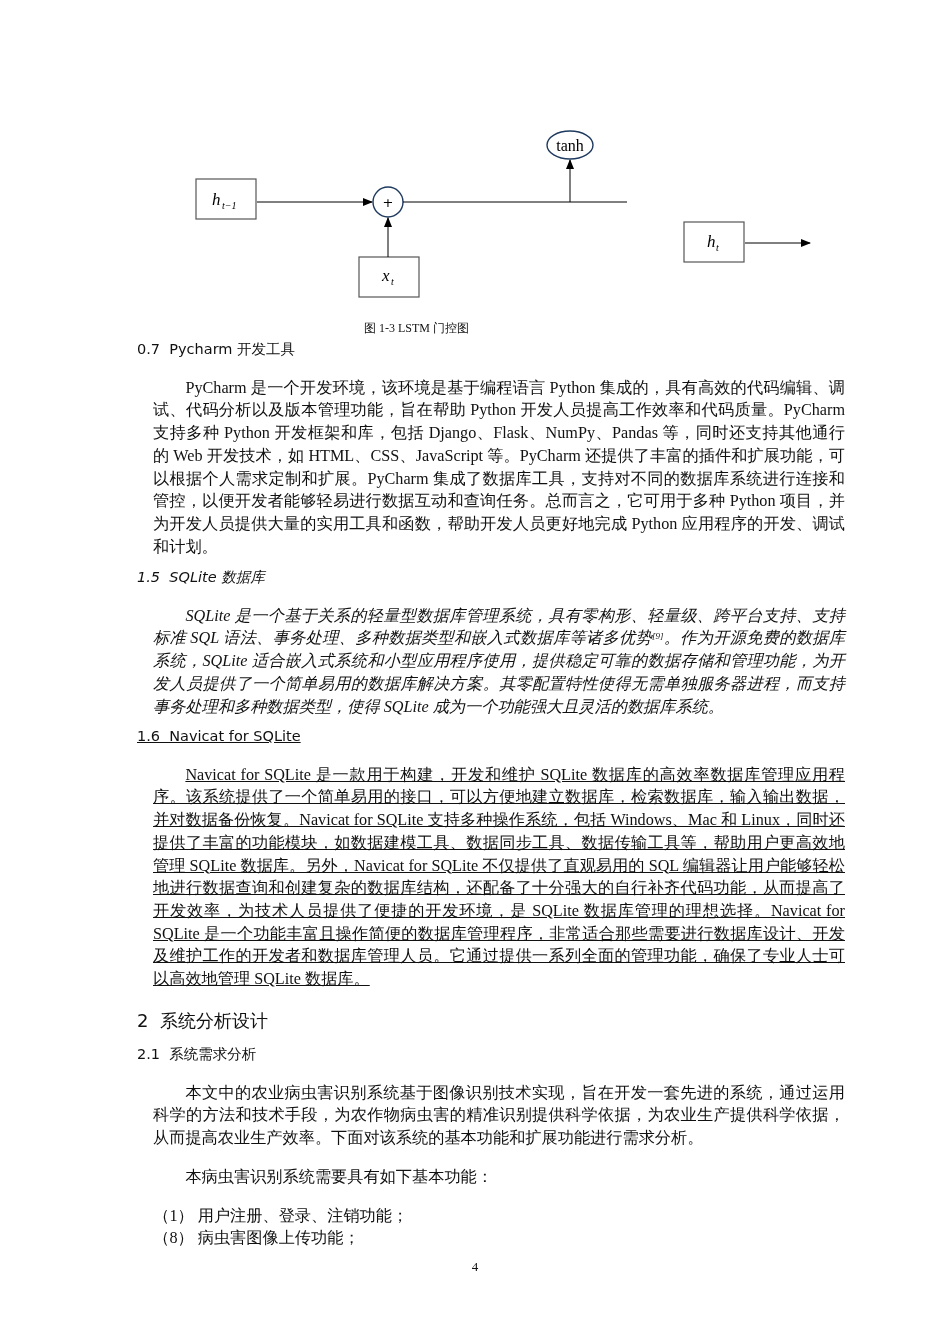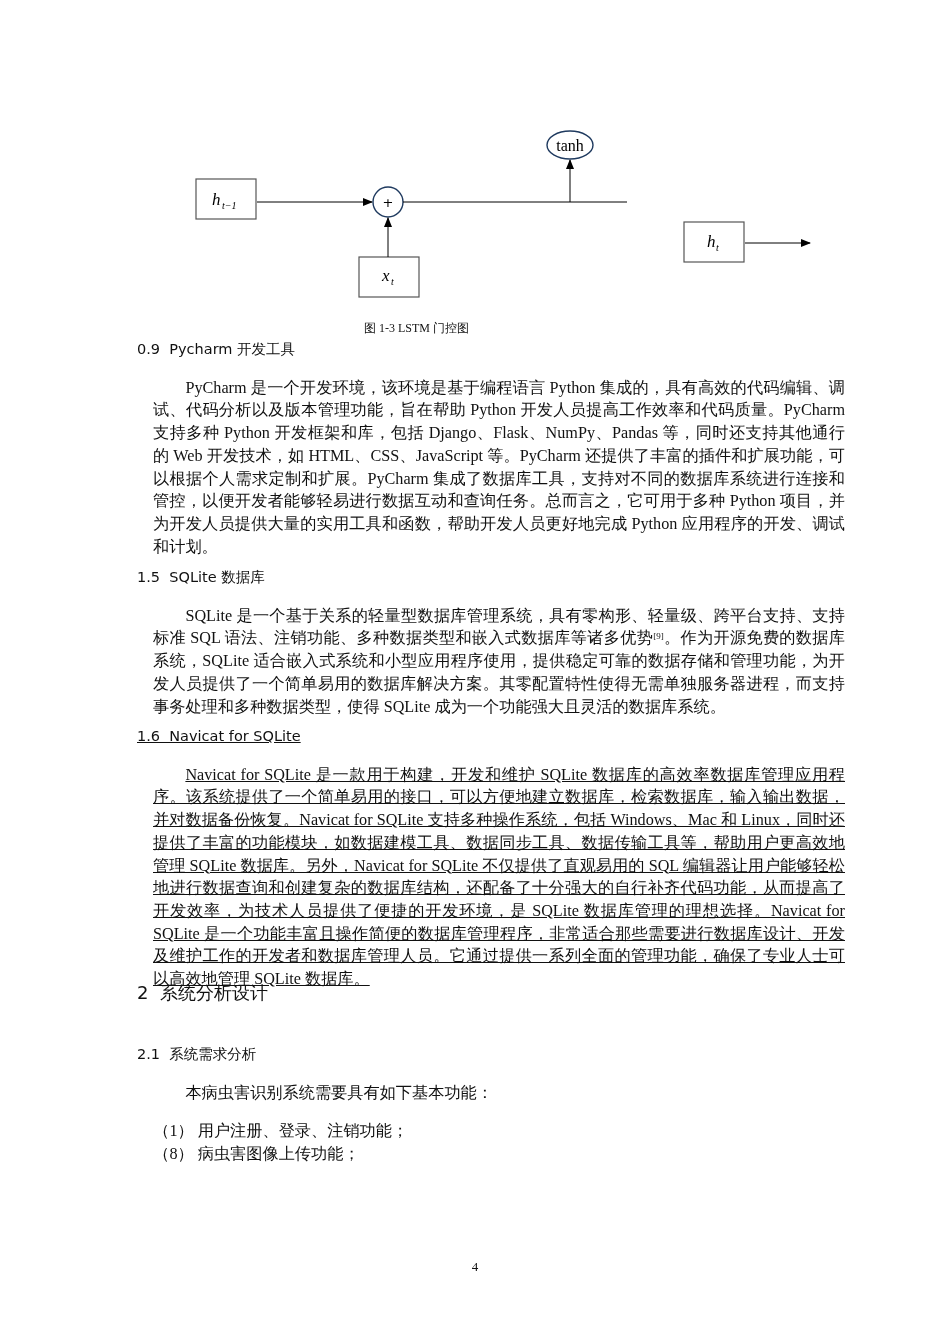--- a/index.html
+++ b/index.html
@@ -64,39 +64,40 @@
       <rect x="684" y="222" width="60" height="40" fill="#fff" stroke="#555" stroke-width="1.2"></rect>
       <text x="707" y="247" font-family="Liberation Serif, serif" font-style="italic" font-size="17">h</text>
       <text x="716" y="251" font-family="Liberation Serif, serif" font-style="italic" font-size="10">t</text>
     </g>
     <line x1="745" y1="243" x2="810" y2="243" stroke="#000" stroke-width="1" marker-end="url(#arr)"></line>
   </svg>
 
   <div class="caption">图 1-3 LSTM 门控图</div>
 
   <div class="text" style="top:338px;">
-    <div class="h2">0.9  Pycharm 开发工具</div>
+    <div class="h2">0.7  Pycharm 开发工具</div>
     <p class="p">PyCharm 是一个开发环境，该环境是基于编程语言 Python 集成的，具有高效的代码编辑、调试、代码分析以及版本管理功能，旨在帮助 Python 开发人员提高工作效率和代码质量。PyCharm 支持多种 Python 开发框架和库，包括 Django、Flask、NumPy、Pandas 等，同时还支持其他通行的 Web 开发技术，如 HTML、CSS、JavaScript 等。PyCharm 还提供了丰富的插件和扩展功能，可以根据个人需求定制和扩展。PyCharm 集成了数据库工具，支持对不同的数据库系统进行连接和管控，以便开发者能够轻易进行数据互动和查询任务。总而言之，它可用于多种 Python 项目，并为开发人员提供大量的实用工具和函数，帮助开发人员更好地完成 Python 应用程序的开发、调试和计划。</p>
   </div>
 
-  <div class="text" style="top:566px;">
+  <div class="text" style="top:566px;font-style:italic;">
     <div class="h2">1.5  SQLite 数据库</div>
-    <p class="p"><span>SQLite 是一个基于关系的轻量型数据库管理系统，具有零构形、轻量级、跨平台支持、支持标准 SQL 语法、注销功能、多种数据类型和嵌入式数据库等诸多优势</span><span class="sup">[9]</span><span>。作为开源免费的数据库系统，SQLite 适合嵌入式系统和小型应用程序使用，提供稳定可靠的数据存储和管理功能，为开发人员提供了一个简单易用的数据库解决方案。其零配置特性使得无需单独服务器进程，而支持事务处理和多种数据类型，使得 SQLite 成为一个功能强大且灵活的数据库系统。</span></p>
+    <p class="p"><span>SQLite 是一个基于关系的轻量型数据库管理系统，具有零构形、轻量级、跨平台支持、支持标准 SQL 语法、事务处理、多种数据类型和嵌入式数据库等诸多优势</span><span class="sup">[9]</span><span>。作为开源免费的数据库系统，SQLite 适合嵌入式系统和小型应用程序使用，提供稳定可靠的数据存储和管理功能，为开发人员提供了一个简单易用的数据库解决方案。其零配置特性使得无需单独服务器进程，而支持事务处理和多种数据类型，使得 SQLite 成为一个功能强大且灵活的数据库系统。</span></p>
   </div>
 
   <div class="text" style="top:725px;text-decoration:underline;">
     <div class="h2">1.6  Navicat for SQLite</div>
     <p class="p">Navicat for SQLite 是一款用于构建，开发和维护 SQLite 数据库的高效率数据库管理应用程序。该系统提供了一个简单易用的接口，可以方便地建立数据库，检索数据库，输入输出数据，并对数据备份恢复。Navicat for SQLite 支持多种操作系统，包括 Windows、Mac 和 Linux，同时还提供了丰富的功能模块，如数据建模工具、数据同步工具、数据传输工具等，帮助用户更高效地管理 SQLite 数据库。另外，Navicat for SQLite 不仅提供了直观易用的 SQL 编辑器让用户能够轻松地进行数据查询和创建复杂的数据库结构，还配备了十分强大的自行补齐代码功能，从而提高了开发效率，为技术人员提供了便捷的开发环境，是 SQLite 数据库管理的理想选择。Navicat for SQLite 是一个功能丰富且操作简便的数据库管理程序，非常适合那些需要进行数据库设计、开发及维护工作的开发者和数据库管理人员。它通过提供一系列全面的管理功能，确保了专业人士可以高效地管理 SQLite 数据库。</p>
   </div>
 
-  <div class="text" style="top:979px;">
+  <div class="text" style="top:1007px;">
     <div class="h1">2  系统分析设计</div>
   </div>
 
   <div class="text" style="top:1043px;">
     <div class="h2">2.1  系统需求分析</div>
+    <p class="p">本文中的农业病虫害识别系统基于图像识别技术实现，旨在开发一套先进的系统，通过运用科学的方法和技术手段，为农作物病虫害的精准识别提供科学依据，为农业生产提供科学依据，从而提高农业生产效率。下面对该系统的基本功能和扩展功能进行需求分析。</p>
     <p class="p">本病虫害识别系统需要具有如下基本功能：</p>
     <div class="li">（1） 用户注册、登录、注销功能；</div>
     <div class="li">（8） 病虫害图像上传功能；</div>
   </div>
 
   <div class="pnum">4</div>
 </div>
 
 </body></html>

